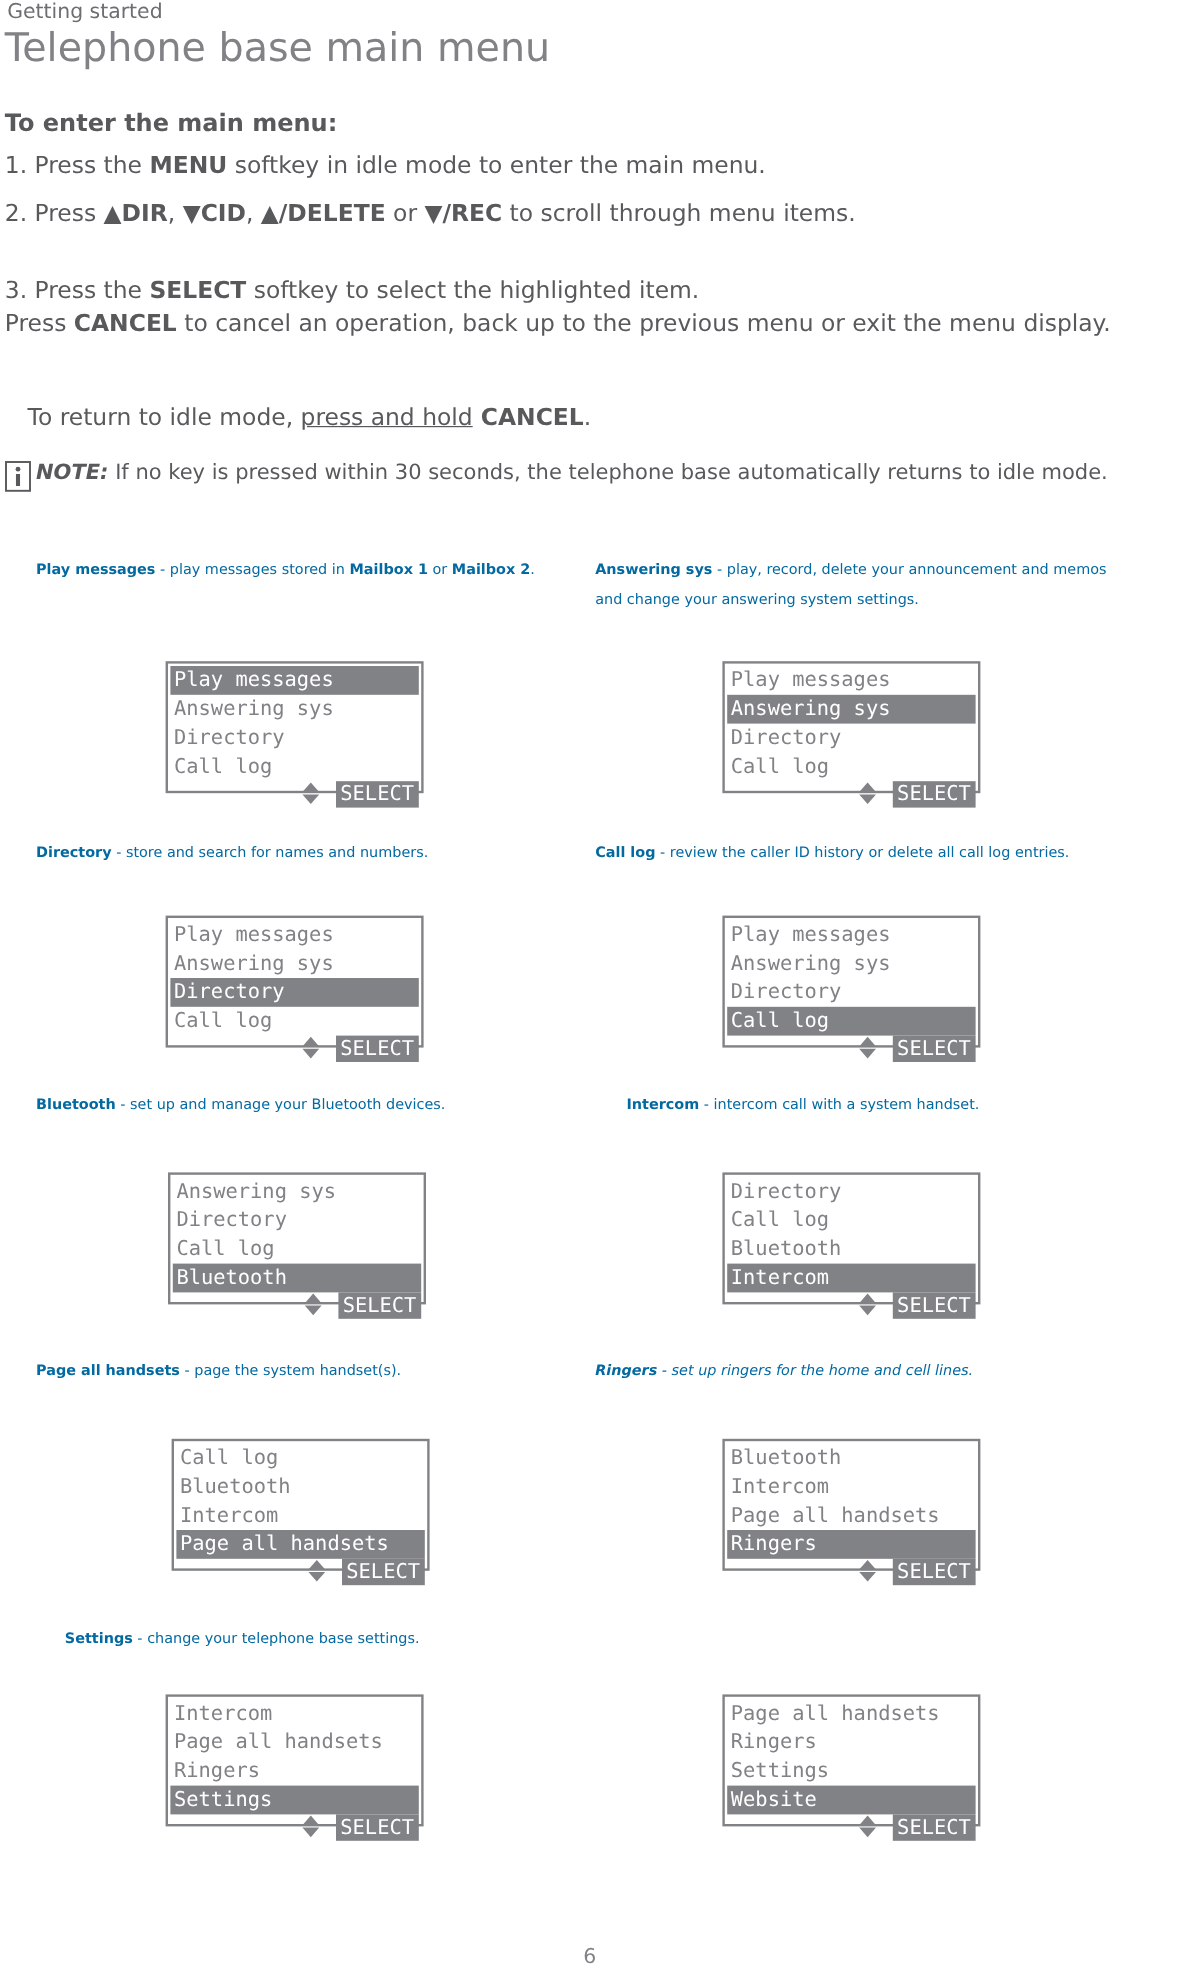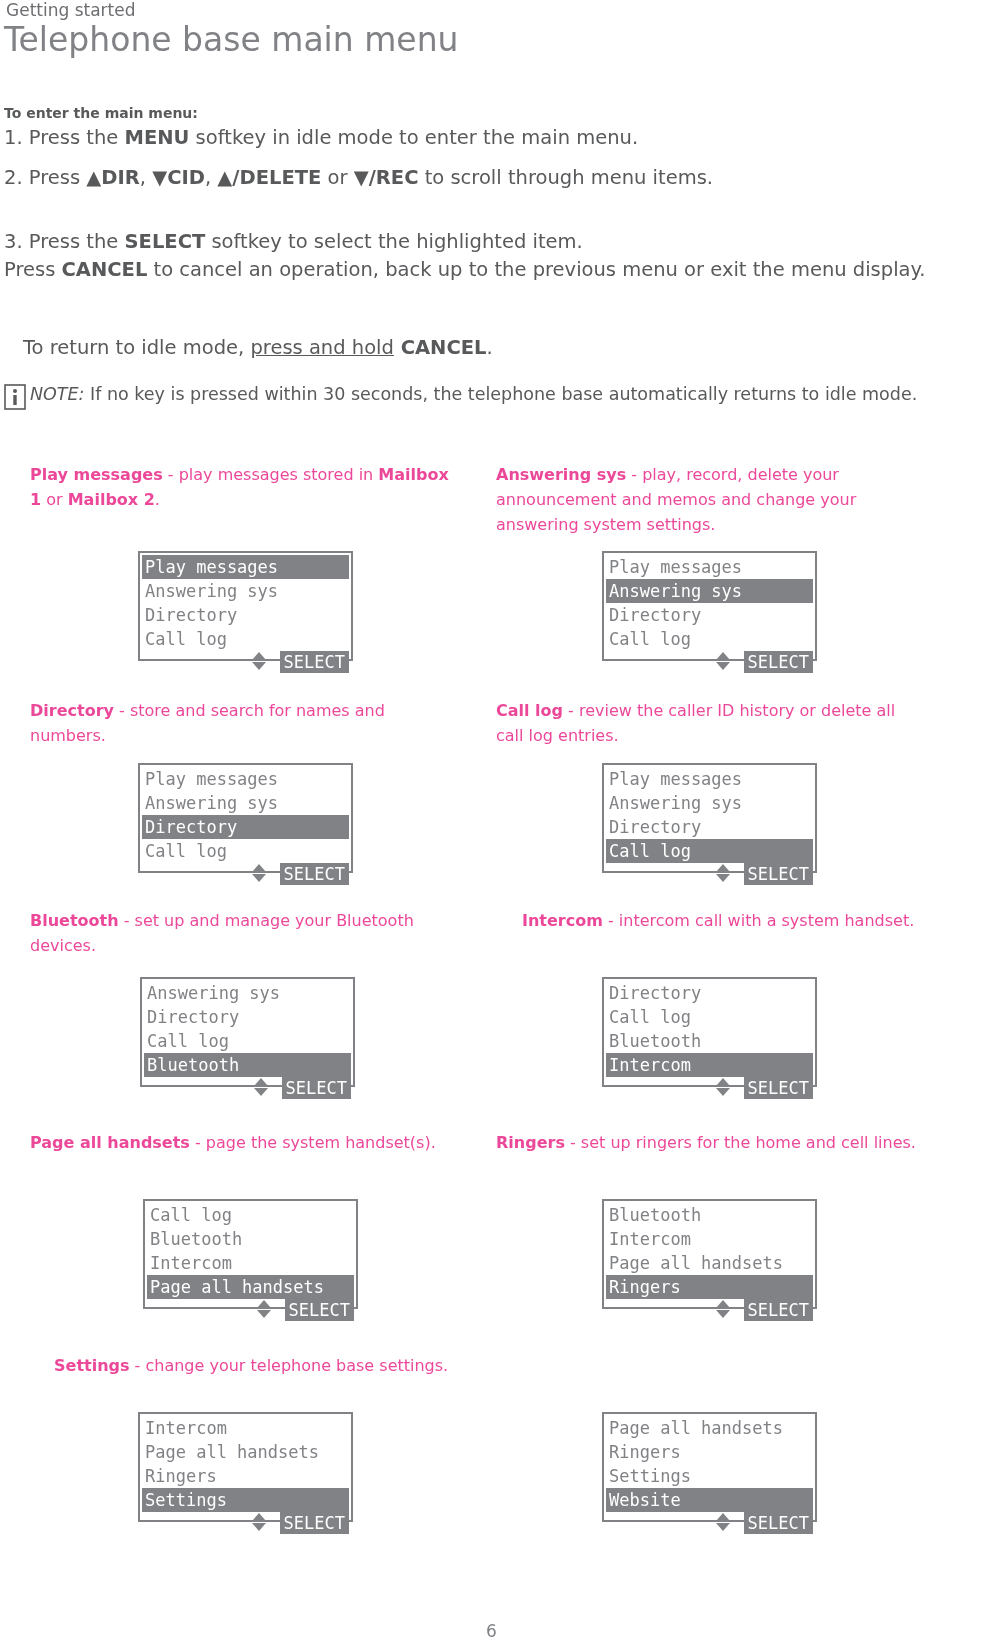--- a/index.html
+++ b/index.html
@@ -43,23 +43,23 @@
     font-size: 19.5px;
     color: #58595b;
     line-height: 28px;
     font-family: "DejaVu Sans", sans-serif;
   }
   .bold { font-weight: bold; }
   .underline { text-decoration: underline; }
 
   .intro-heading {
     left: 4px;
-    top: 99px;
+    top: 88px;
     font-weight: bold;
-    font-size: 14px;
+    font-size: 20px;
   }
   .step1 { left: 4px; top: 124px; }
   .step2 { left: 4px; top: 164px; }
   .step3 { left: 4px; top: 204px; margin-top: 24px; }
   .para1 { left: 4px; top: 256px; width: 940px; }
   .para2 { left: 4px; top: 334px; width: 940px; margin-left: 19px; }
 
   .note-row {
     position: absolute;
     left: 4px;
@@ -76,33 +76,33 @@
   .note-text {
     position: absolute;
     left: 26px;
     top: 0px;
     width: 918px;
     font-size: 17.5px;
     line-height: 25px;
     text-align: justify;
   }
   .note-text .note-label {
-    font-weight: normal;
+    font-weight: bold;
     font-style: italic;
   }
 
   
   .col-left { left: 30px; }
   .col-right { left: 496px; }
 
   .item-desc {
     position: absolute;
-    font-size: 16px;
+    font-size: 12px;
     line-height: 25px;
-    color: #ec4899;
+    color: #0369a1;
     width: 430px;
   }
 
   
   .lcd {
     position: absolute;
     width: 215px;
     height: 110px;
     border: 2px solid #808285;
     background: #ffffff;
@@ -312,21 +312,21 @@
     <div class="lcd-line hl">Page all handsets</div>
     <div class="lcd-bottom">
       <div class="lcd-arrows">
           <div class="arrow-up"></div>
           <div class="arrow-dn"></div>
         </div>
       <div class="lcd-softkey">SELECT</div>
     </div>
   </div>
 
-  <div class="item-desc col-right" style="top:1130px;"><span class="bold">Ringers</span><span> - set up ringers for the home and cell lines.</span></div>
+  <div class="item-desc col-right" style="top:1130px;font-style:italic;"><span class="bold">Ringers</span><span> - set up ringers for the home and cell lines.</span></div>
 
   <div class="lcd" style="left:602px; top:1199px;">
     <div class="lcd-line">Bluetooth</div>
     <div class="lcd-line">Intercom</div>
     <div class="lcd-line">Page all handsets</div>
     <div class="lcd-line hl">Ringers</div>
     <div class="lcd-bottom">
       <div class="lcd-arrows">
           <div class="arrow-up"></div>
           <div class="arrow-dn"></div>

